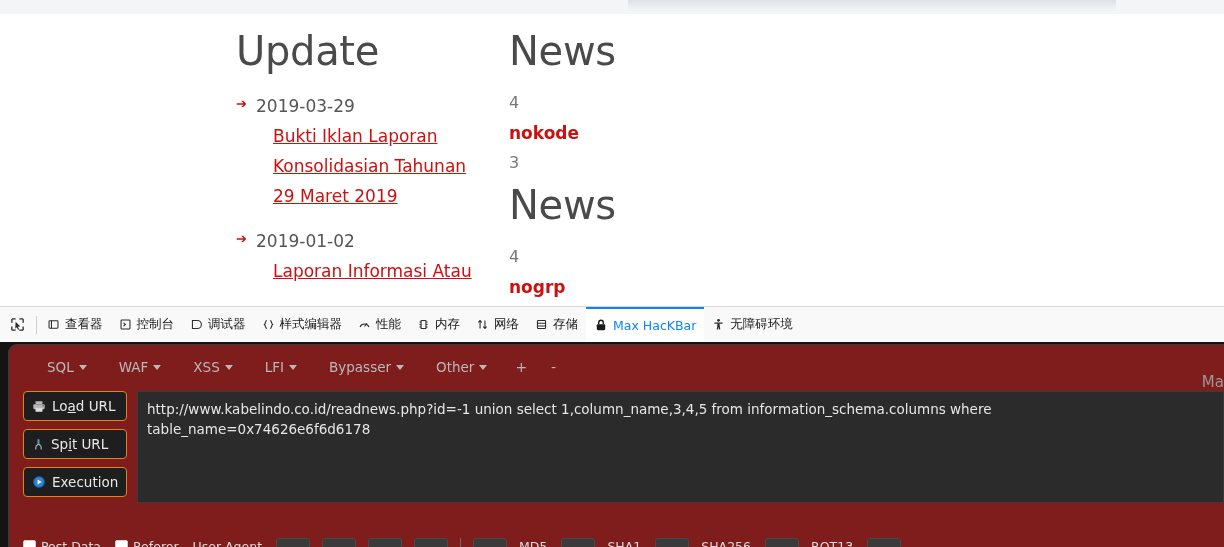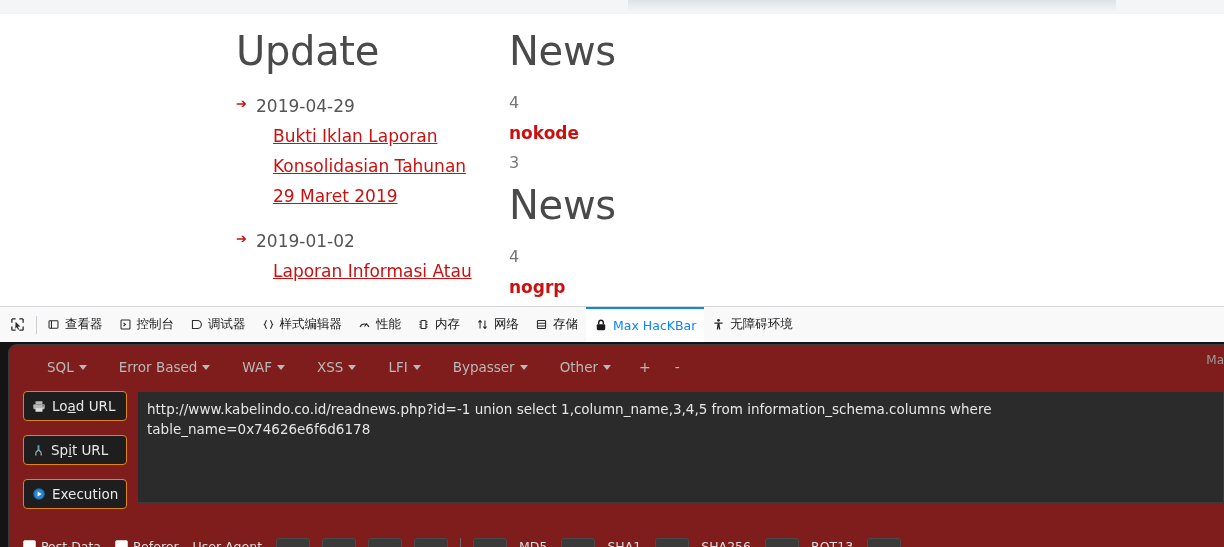--- a/index.html
+++ b/index.html
@@ -145,33 +145,33 @@
     border-right: 4px solid transparent;
     border-top: 5px solid #b9b9b9;
     display: inline-block;
   }
   .hb-plus, .hb-minus {
     padding: 4px 12px;
     font-family: "DejaVu Sans", sans-serif;
     font-size: 14px; color: #b9b9b9; cursor: pointer;
   }
   .hb-right-label {
-    position: absolute; right: 0px; top: 8px;
-    font-family: "DejaVu Sans", sans-serif;
-    font-size: 12px; color: #9a9a9a;
+    position: absolute; right: 0px; top: 28px;
+    font-family: "DejaVu Sans", sans-serif;
+    font-size: 15px; color: #9a9a9a;
     white-space: nowrap;
   }
 
   .hb-body {
     display: flex;
     padding: 0 0 0 14px;
     gap: 10px;
   }
   .hb-buttons {
-    display: flex; flex-direction: column; gap: 14px;
+    display: flex; flex-direction: column; gap: 8px;
     width: 104px; flex: 0 0 auto;
     padding-top: 2px;
   }
   .hb-btn {
     display: flex; align-items: center; gap: 6px;
     height: 30px; padding: 0 8px;
     border: 1px solid #e08417;
     border-radius: 4px;
     background: #1e1e1e;
     color: #e8e8e8;
@@ -247,21 +247,21 @@
     <div class="shadow-bar"></div>
   </div>
 
   <div class="page">
 
     <div class="col-update">
       <h2>Update</h2>
 
       <div class="upd-item">
         <span class="upd-arrow">➔</span>
-        <div class="upd-date">2019-04-29</div>
+        <div class="upd-date">2019-03-29</div>
         <a class="upd-link">Bukti Iklan Laporan</a>
         <a class="upd-link">Konsolidasian Tahunan</a>
         <a class="upd-link">29 Maret 2019</a>
       </div>
 
       <div class="upd-item">
         <span class="upd-arrow">➔</span>
         <div class="upd-date">2019-01-02</div>
         <a class="upd-link">Laporan Informasi Atau</a>
       </div>
@@ -392,24 +392,20 @@
       <span>无障碍环境</span>
     </div>
   </div>
 
   <div class="hackbar">
     <div class="hb-inner">
 
       <div class="hb-menubar">
         <div class="hb-menu">
           <span>SQL</span>
-          <span class="caret"></span>
-        </div>
-        <div class="hb-menu">
-          <span>Error Based</span>
           <span class="caret"></span>
         </div>
         <div class="hb-menu">
           <span>WAF</span>
           <span class="caret"></span>
         </div>
         <div class="hb-menu">
           <span>XSS</span>
           <span class="caret"></span>
         </div>

